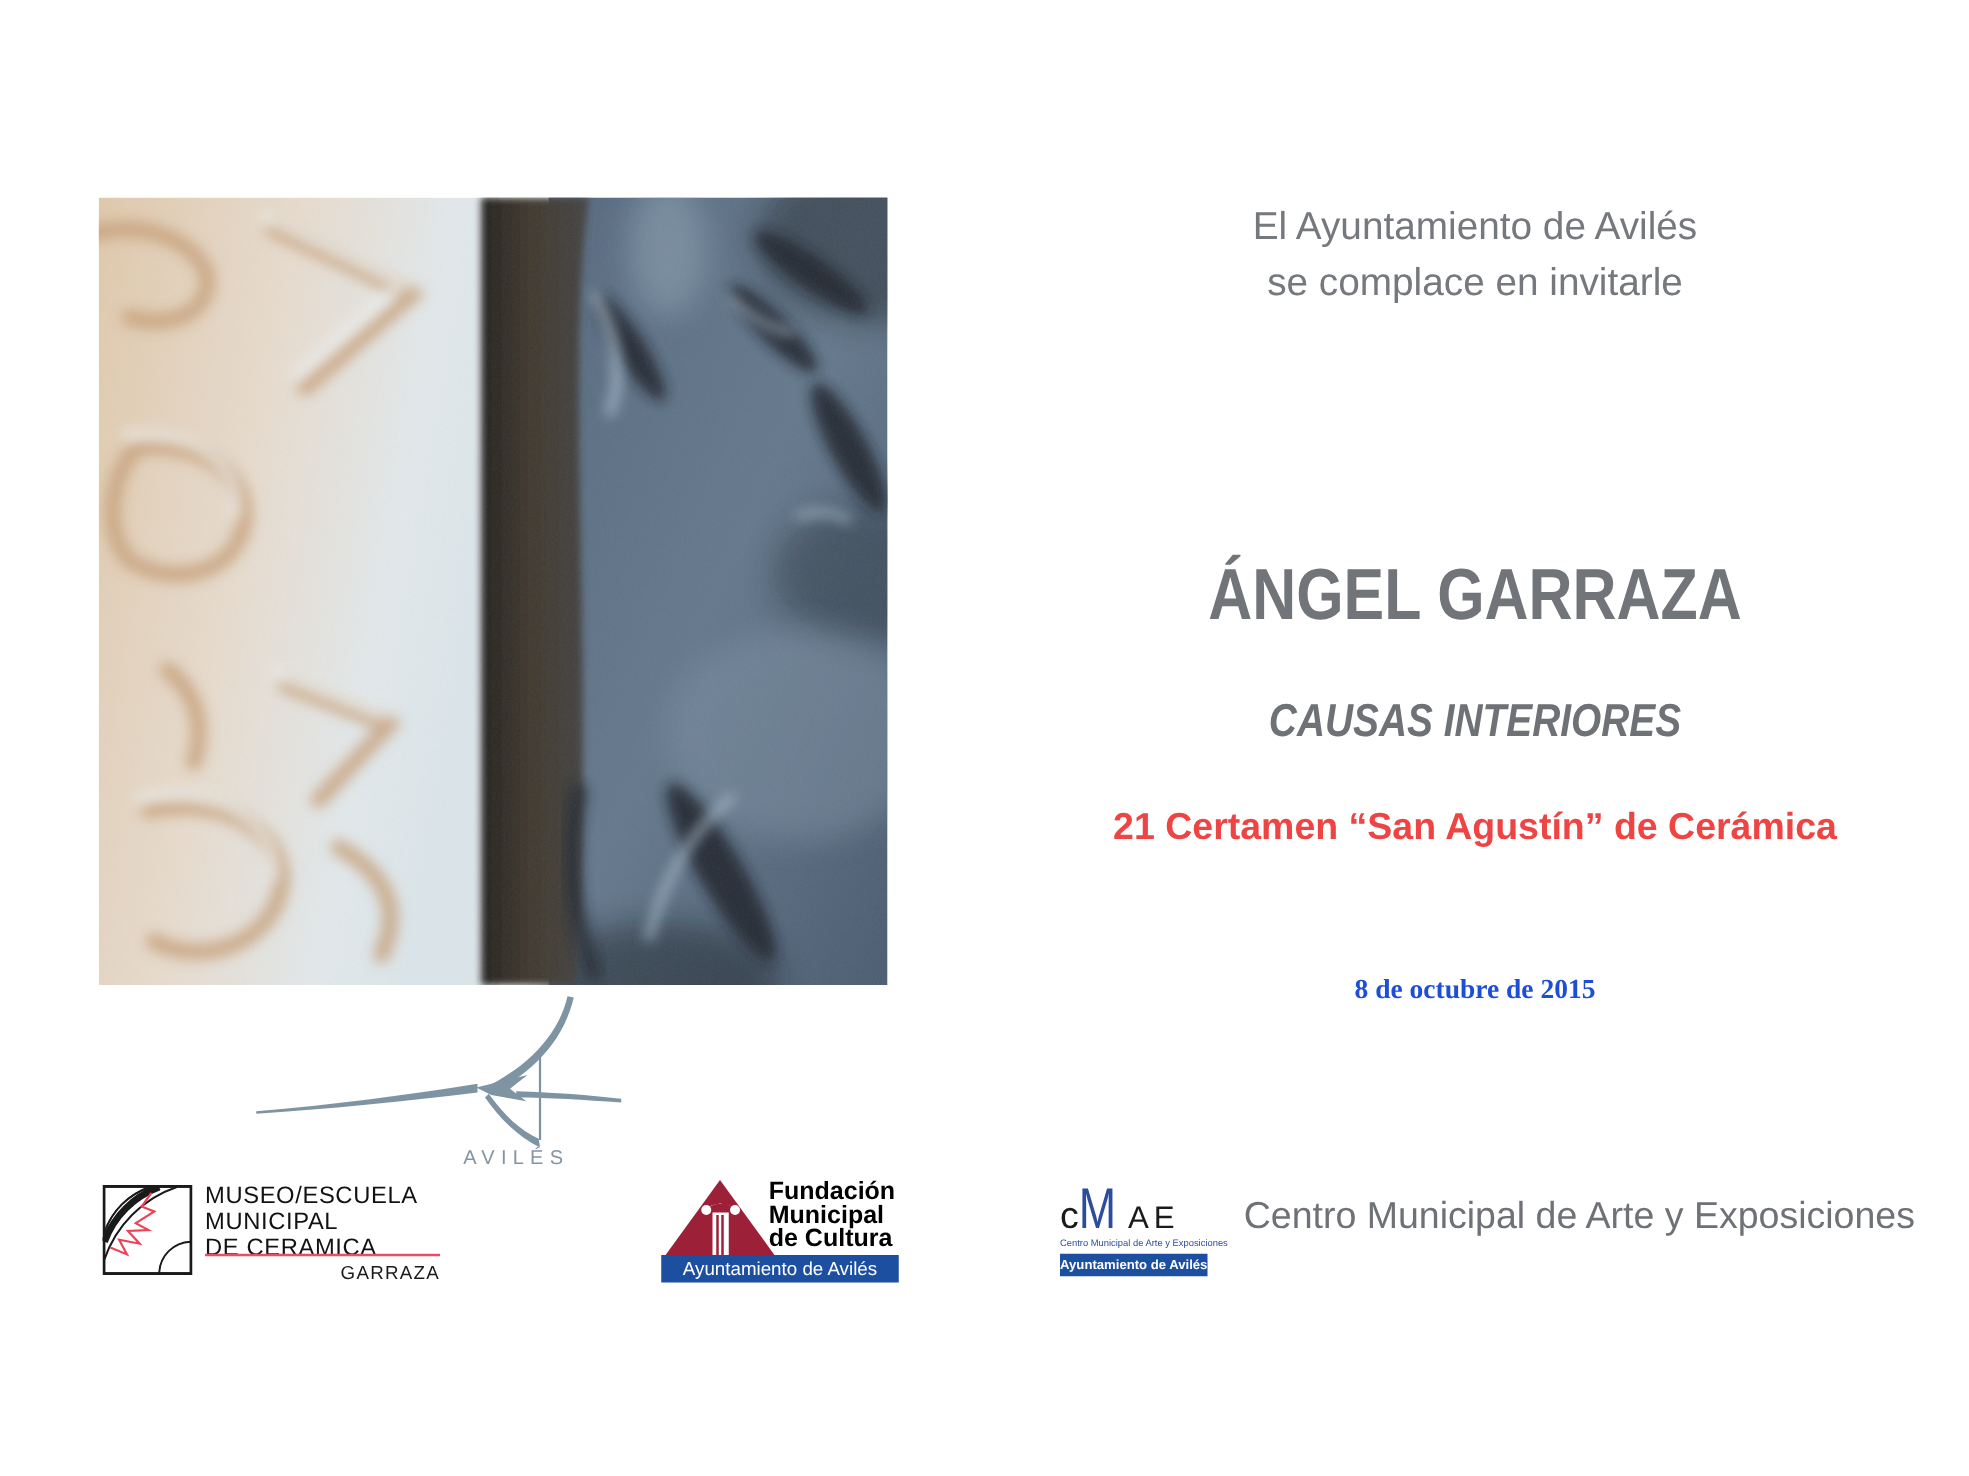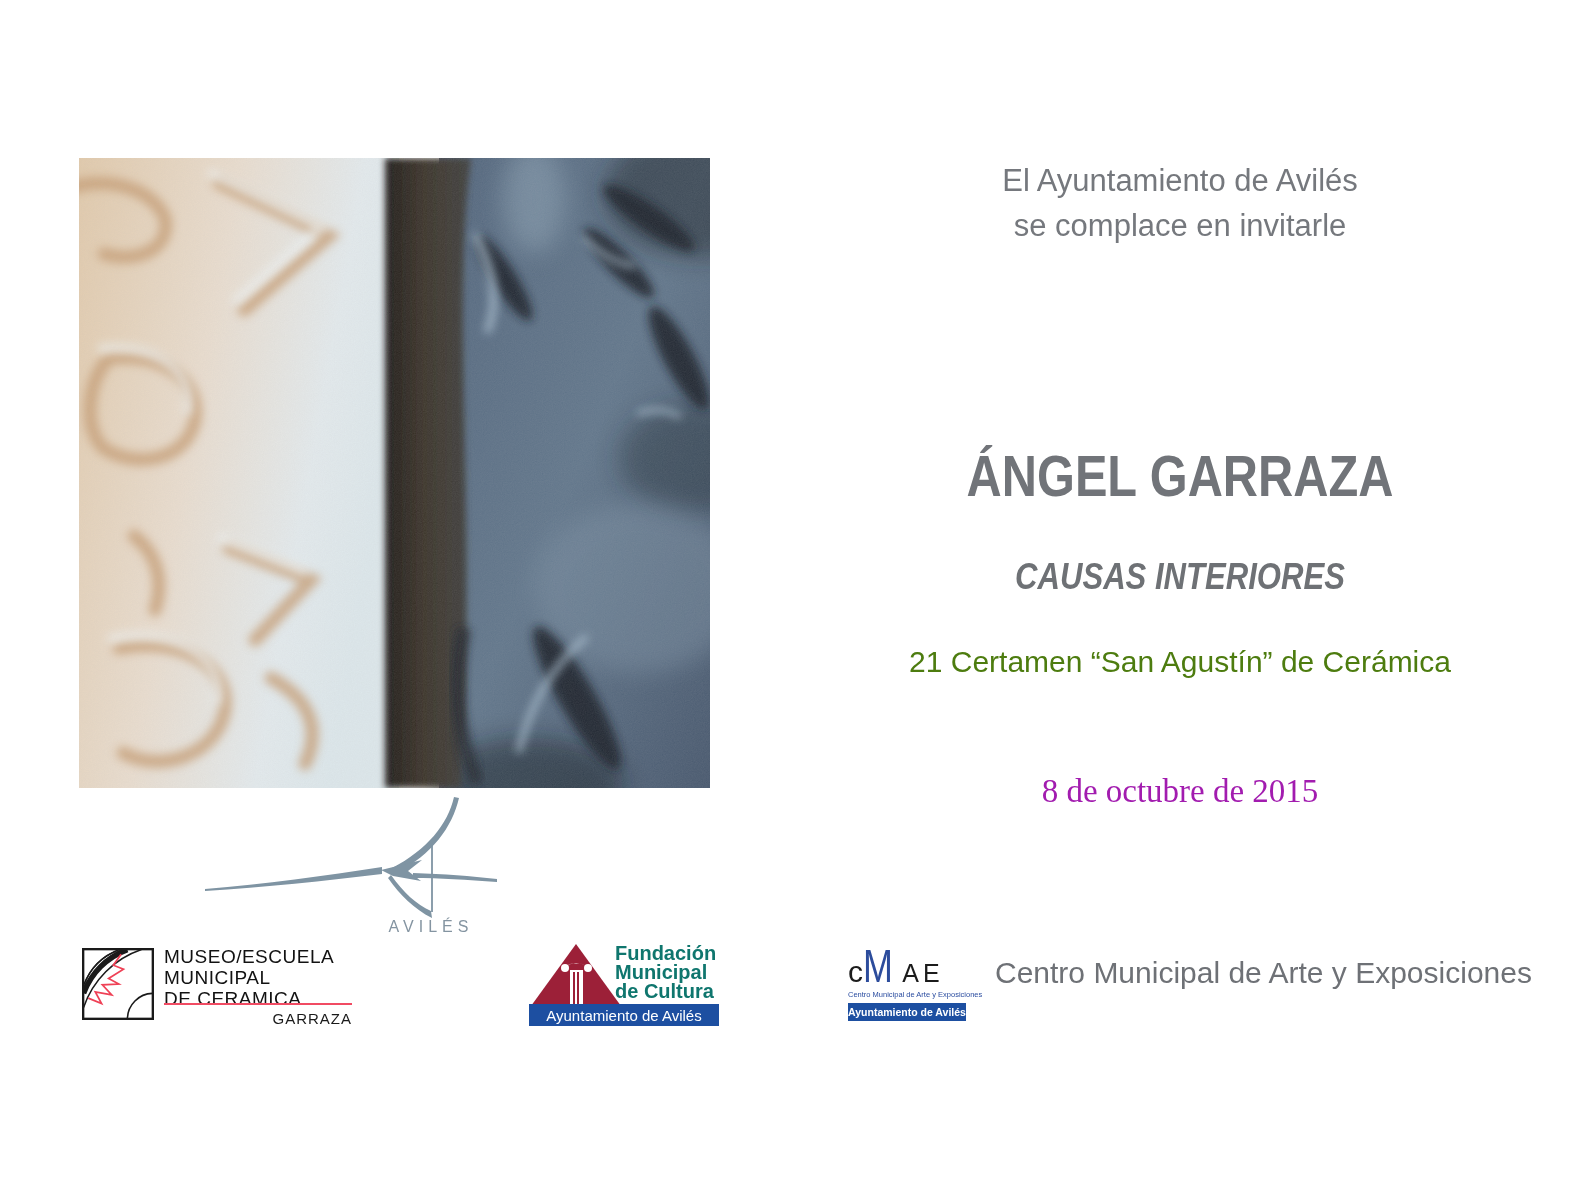--- a/index.html
+++ b/index.html
@@ -8,40 +8,40 @@
   .abs{position:absolute;}
 
   
   .photo{left:79px;top:158px;width:631px;height:630px;}
 
   
   .rightcol{left:860px;width:640px;text-align:center;}
   .intro{top:158px;font-size:31px;line-height:45px;color:#75787d;}
   .artist{top:442px;font-size:58px;font-weight:bold;color:#717479;transform:scaleX(.84);transform-origin:50% 50%;white-space:nowrap;}
   .expo{top:556px;font-size:37px;font-weight:bold;font-style:italic;color:#6e7175;transform:scaleX(.84);transform-origin:50% 50%;white-space:nowrap;}
-  .certamen{top:645px;font-size:30px;font-weight:normal;color:#4d7c0f;white-space:nowrap;}
-  .dateblock{top:770px;font-family:"Liberation Serif","DejaVu Serif",serif;font-weight:normal;
-             font-size:33px;line-height:42px;color:#a21caf;}
+  .certamen{top:645px;font-size:30px;font-weight:bold;color:#ef4444;white-space:nowrap;}
+  .dateblock{top:770px;font-family:"Liberation Serif","DejaVu Serif",serif;font-weight:bold;
+             font-size:22px;line-height:42px;color:#1d4ed8;}
 
   
   .birdlogo{left:195px;top:780px;width:330px;height:165px;}
-  .aviles-label{left:386px;top:918px;width:90px;text-align:center;font-size:16px;letter-spacing:5px;
+  .aviles-label{left:368px;top:918px;width:90px;text-align:center;font-size:16px;letter-spacing:5px;
                 color:#8494a1;white-space:nowrap;}
 
   
   .museum{left:82px;top:946px;width:290px;height:90px;}
   .museum-icon{left:0;top:2px;width:72px;height:72px;}
   .museum-text{left:82px;top:0;font-size:19px;line-height:21px;color:#121212;letter-spacing:.5px;white-space:nowrap;}
   .museum-rule{left:82px;top:57px;width:188px;height:2px;background:#f14b63;}
   .museum-city{left:82px;top:64px;width:188px;text-align:right;font-size:15px;color:#1a1a1a;letter-spacing:1px;}
 
   
   .fundacion{left:529px;top:942px;width:190px;height:88px;}
   .fund-tri{left:2px;top:2px;width:90px;height:62px;}
-  .fund-text{left:86px;top:2px;font-size:20px;line-height:19px;font-weight:bold;color:#0f766e;white-space:nowrap;}
+  .fund-text{left:86px;top:2px;font-size:20px;line-height:19px;font-weight:bold;color:#000000;white-space:nowrap;}
   .fund-bar{left:0;top:62px;width:190px;height:22px;background:#1d4fa1;color:#ffffff;
             display:flex;align-items:center;justify-content:center;font-size:15px;white-space:nowrap;}
 
   
   .cmae{left:848px;top:948px;width:124px;height:76px;}
   .cmae-letters{left:0;top:0;width:124px;height:38px;display:flex;align-items:baseline;justify-content:flex-start;}
   .cmae-c{font-size:30px;color:#1b1b1b;line-height:36px;}
   .cmae-m{font-size:46px;color:#2c4c9c;line-height:36px;transform:scaleX(.78);transform-origin:left bottom;letter-spacing:-1px;margin-right:-6px;}
   .cmae-a,.cmae-e{font-size:25px;color:#1b1b1b;line-height:36px;}
   .cmae-a{margin-left:8px;}

